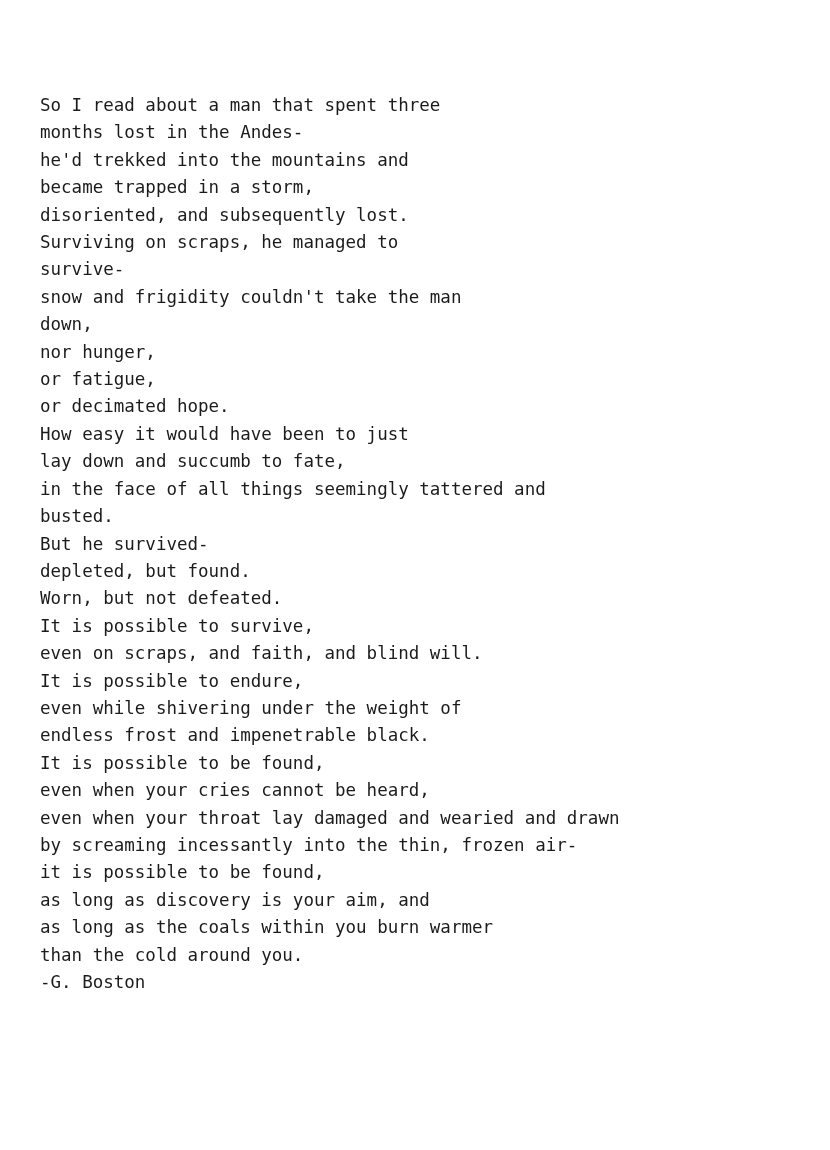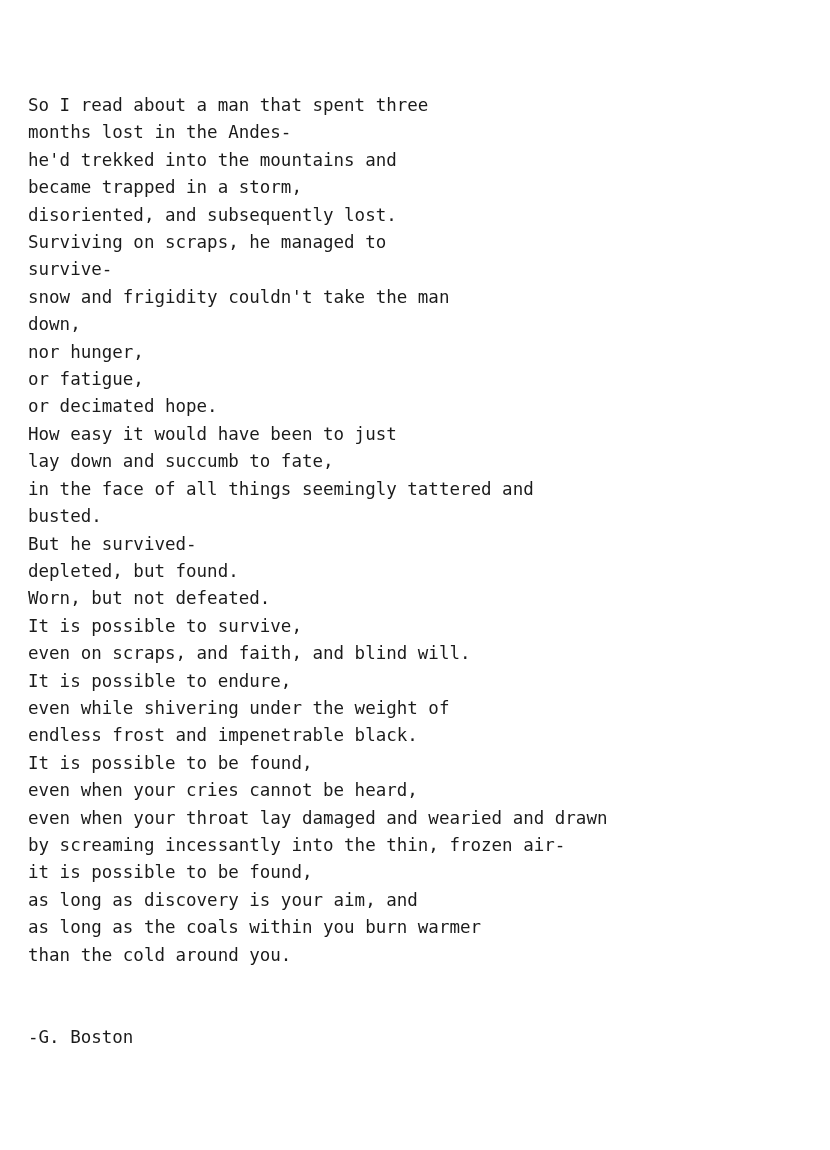--- a/index.html
+++ b/index.html
@@ -11,36 +11,35 @@
     width: 830px;
     height: 1150px;
     font-family: "DejaVu Sans Mono", monospace;
     color: #1b1b1b;
   }
   .page {
     position: relative;
     width: 830px;
     height: 1000px;
     box-sizing: border-box;
-    padding: 92px 40px 40px 28px;
+    padding: 92px 40px 40px 40px;
     background: #ffffff;
   }
   .poem {
     font-family: "DejaVu Sans Mono", monospace;
     font-size: 17.5px;
     line-height: 27.4px;
     white-space: pre-wrap;
     letter-spacing: 0px;
   }
   .poem-line {
     display: block;
     min-height: 27.4px;
   }
   .signature-block {
-    margin-top: 55px;
   }
   .signature {
     font-family: "DejaVu Sans Mono", monospace;
     font-size: 17.5px;
     line-height: 27.4px;
   }
 </style>
 </head>
 <body>
 

